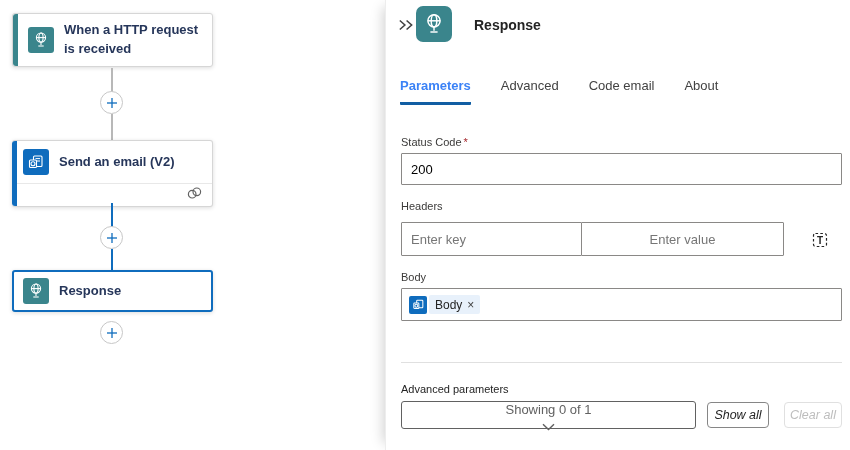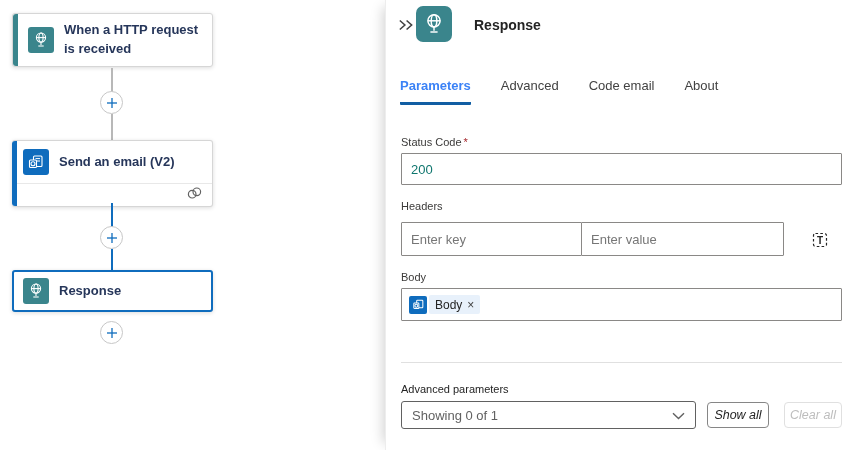--- a/index.html
+++ b/index.html
@@ -57,48 +57,48 @@
   .panel-title { position:absolute; left:88px; top:17px; font-size:14px; font-weight:700; color:#242424; }
 
   .tabs { position:absolute; left:14px; top:78px; display:flex; gap:30px; }
   .tab { font-size:13px; color:#424242; padding-bottom:9px; cursor:pointer; border-bottom:3px solid transparent; }
   .tab.active { color:#3b82f6; font-weight:700; border-bottom:3px solid #115ea3; border-radius:1px; }
 
   .field-label { position:absolute; left:15px; font-size:11px; color:#3b3a39; }
   .req { color:#a4262c; margin-left:2px; }
 
   .txt-input { position:absolute; border:1px solid #8a8886; border-radius:1px; background:#fff;
-               font-family:inherit; font-size:13px; color:#0f766e; padding:0 9px; outline:none; }
+               font-family:inherit; font-size:13px; color:#000000; padding:0 9px; outline:none; }
   .txt-input::placeholder { color:#767676; }
 
   .lbl-status { top:136px; }
   .in-status { left:15px; top:153px; width:441px; height:32px; }
 
   .lbl-headers { top:200px; }
   .in-hkey { left:15px;  top:222px; width:181px; height:34px; }
-  .in-hval { left:195px; top:222px; width:203px; height:34px; }
+  .in-hval { left:195px; top:222px; width:203px; height:34px;text-align:center; }
   .hdr-mode-btn { position:absolute; left:424px; top:230px; width:20px; height:20px; cursor:pointer; }
 
   .lbl-body { top:271px; }
   .body-box { position:absolute; left:15px; top:288px; width:441px; height:33px;
               border:1px solid #8a8886; border-radius:1px; display:flex; align-items:center;
               padding:0 7px; cursor:text; }
   .token { display:flex; align-items:center; gap:2px; }
   .token-icon { width:18px; height:18px; background:#0f6cbd; border-radius:2px; display:flex;
                 align-items:center; justify-content:center; }
   .token-label { background:#e8f1fb; border-radius:2px; height:19px; display:flex; align-items:center;
                  padding:0 6px; font-size:12px; color:#242424; gap:5px; }
   .token-x { color:#424242; font-size:12px; cursor:pointer; }
 
   .divider { position:absolute; left:15px; top:362px; width:441px; height:1px; background:#e0e0e0; }
 
   .lbl-adv { top:383px; color:#242424; }
   .dropdown { position:absolute; left:15px; top:401px; width:295px; height:28px;
               border:1px solid #616161; border-radius:3px; display:flex; align-items:center;
-              justify-content:space-between; padding:0 10px; cursor:pointer; }
+              justify-content:space-between; padding:0 10px; cursor:pointer;flex-direction:column; }
   .dropdown-text { font-size:13px; color:#616161; }
   .btn { position:absolute; top:402px; height:26px; border-radius:4px; background:#fff;
          font-family:inherit; font-size:12.5px; display:flex; align-items:center; justify-content:center;font-style:italic; }
   .btn-showall { left:321px; width:62px; border:1px solid #868686; color:#242424; cursor:pointer; }
   .btn-clearall { left:398px; width:58px; border:1px solid #e0e0e0; color:#bdbdbd; cursor:default; }
 </style>
 </head>
 <body>
 
 <div class="app">

